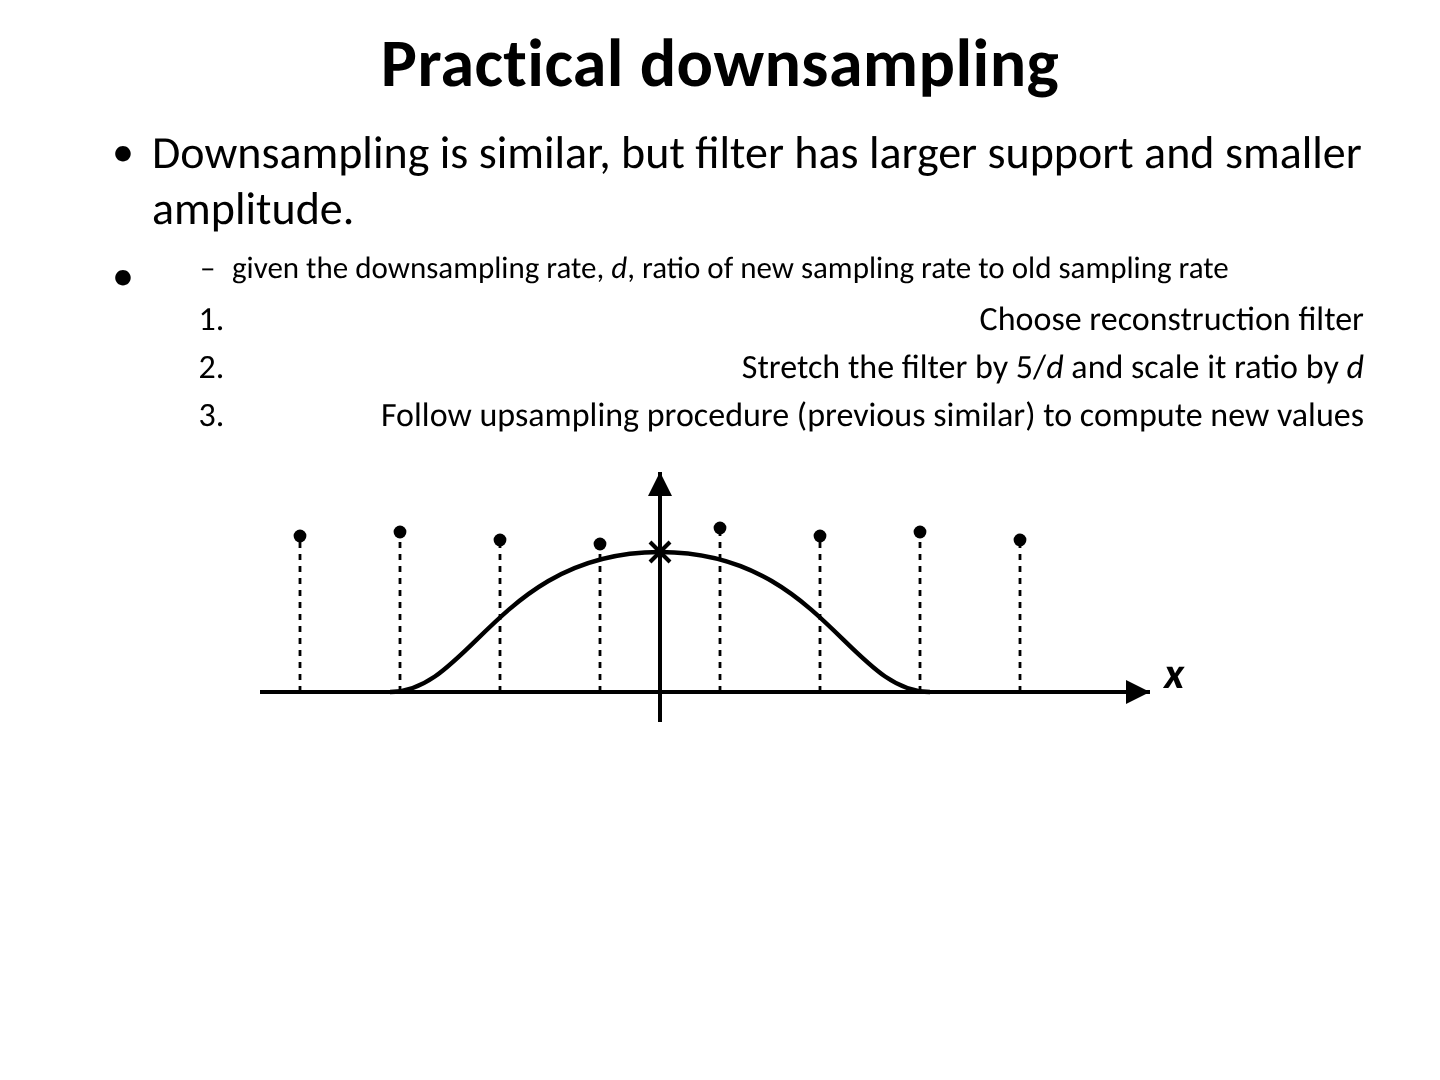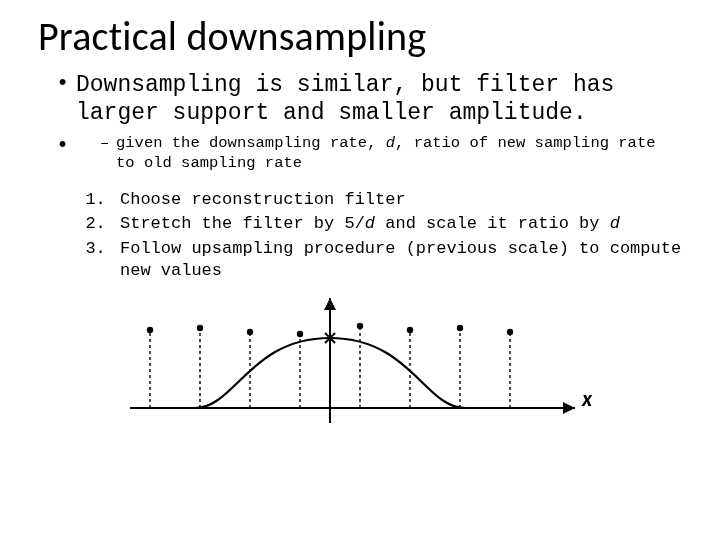--- a/index.html
+++ b/index.html
@@ -12,69 +12,70 @@
     color: #000;
     overflow: hidden;
   }
   .slide {
     box-sizing: border-box;
     width: 720px;
     height: 540px;
     padding: 12px 38px 0 38px;
   }
   .title {
-    font-size: 40px;
-    font-weight: 400;
+    text-align: center;
+    font-size: 34px;
+    font-weight: 700;
     margin: 0 0 10px 0;
     letter-spacing: 0.2px;
   }
   ul.lvl1 {
     margin: 0;
     padding: 0 0 0 18px;
     list-style: none;
     font-size: 23px;
     line-height: 1.22;
   }
   ul.lvl1 > li {
     position: relative;
     padding-left: 20px;
     margin-bottom: 4px;
-    font-family: Liberation Mono, monospace;
   }
   ul.lvl1 > li::before {
     content: "•";
     position: absolute;
     left: 0;
     top: 0;
     font-size: 22px;
   }
   ul.lvl2 {
     margin: 6px 0 0 0;
     padding: 0 0 0 24px;
     list-style: none;
     font-size: 15.5px;
     line-height: 1.3;
   }
   ul.lvl2 > li {
     position: relative;
     padding-left: 16px;
-    margin-bottom: 16px;
+    margin-bottom: 4px;
   }
   ul.lvl2 > li::before {
     content: "–";
     position: absolute;
     left: 0;
     top: 0;
   }
   ol.lvl3 {
     margin: 4px 0 0 0;
     padding: 0 0 0 40px;
     font-size: 17px;
     line-height: 1.3;
     list-style: decimal;
+    text-align: right;
   }
   ol.lvl3 > li {
     padding-left: 4px;
     margin-bottom: 2px;
   }
   .ital { font-style: italic; }
   .fig {
     display: block;
     margin: 6px auto 0 auto;
   }
@@ -99,21 +100,21 @@
       </ul>
 
       <ol class="lvl3">
         <li>
           <span>Choose reconstruction filter</span>
         </li>
         <li>
           <span>Stretch the filter by 5/</span><span class="ital">d</span><span> and scale it ratio by </span><span class="ital">d</span>
         </li>
         <li>
-          <span>Follow upsampling procedure (previous scale) to compute new values</span>
+          <span>Follow upsampling procedure (previous similar) to compute new values</span>
         </li>
       </ol>
 
     </li>
   </ul>
 
   <svg class="fig" width="480" height="170" viewBox="-210 -10 480 170">
 
     <line x1="-200" y1="110" x2="245" y2="110" stroke="#000" stroke-width="2"></line>
     <polygon points="245,110 233,104 233,116" fill="#000"></polygon>

